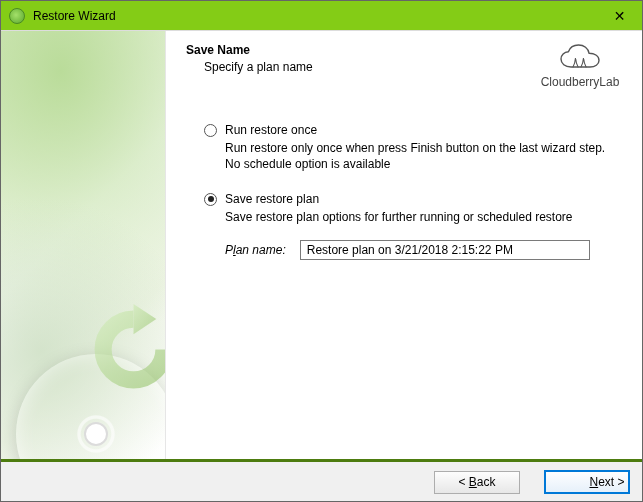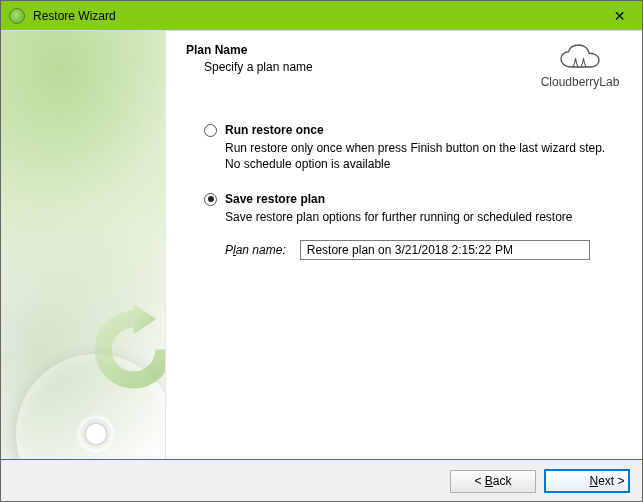--- a/index.html
+++ b/index.html
@@ -97,37 +97,37 @@
     .opt { margin-bottom: 20px; }
     .opt-head { display:flex; align-items:center; gap:8px; }
     .radio {
       appearance:none; width:13px; height:13px; border-radius:50%;
       border:1px solid #555; position:relative; background:#fff;
     }
     .radio:checked::after{
       content:""; position:absolute; left:2.5px; top:2.5px;
       width:6px;height:6px;border-radius:50%; background:#222;
     }
-    .opt-label { font-weight:bold; font-size:12px; }
+    .opt-label { font-weight:normal; font-size:12px; }
     .opt-desc { font-size:12px; color:#000; padding:3px 10px 0 21px; line-height:1.35; }
 
     .plan-row { display:flex; align-items:center; gap:14px; margin: 14px 0 0 21px; }
     .plan-label { font-size:12px;font-style:italic; }
     .plan-label .ul { text-decoration: underline; }
     .plan-input {
       flex:1; max-width:290px;
       border:1px solid #7a7a7a; height:20px;
       padding:0 6px; font-family:inherit; font-size:12px;
     }
 
     .footer {
       height: 43px;
-      border-top: 1px solid #4d7c0f;
+      border-top: 3px solid #4d7c0f;
       display:flex; justify-content:flex-end; align-items:center;
-      padding: 0 12px; gap:8px;
+      padding: 0 12px; gap:24px;
       background:#f0f0f0;
     }
     .btn {
       width:86px; height:23px;
       background: linear-gradient(#fdfdfd,#e7e7e7);
       border:1px solid #adadad;
       font-family:inherit; font-size:12px;
       cursor:pointer;
     }
     .btn .ul { text-decoration: underline; }
@@ -155,21 +155,21 @@
         </linearGradient>
       </defs>
       <path d="M82 50 A32 32 0 1 1 50 18" fill="none" stroke="url(#ag)" stroke-width="18" stroke-linecap="butt"></path>
       <path d="M50 2 L50 34 L74 18 Z" fill="url(#ag)"></path>
     </svg>
   </div>
 
   <div class="content">
     <div class="head-row">
       <div class="head-text">
-        <div class="h-title">Plan Name</div>
+        <div class="h-title">Save Name</div>
         <div class="h-sub">Specify a plan name</div>
       </div>
       <div class="brand">
         <svg width="46" height="30" viewBox="0 0 46 30">
           <path d="M14 24c-6 0-10-3.5-10-8 0-4 3.2-7 7.4-7.3C13 4.3 17 2 21.5 2c5.5 0 9.7 3.4 10.6 8.3 5 .2 9.9 2.4 9.9 7.2 0 4-4 6.5-9 6.5H14z" fill="none" stroke="#555" stroke-width="1.4" stroke-linejoin="round"></path>
           <path d="M16 24c2-3.5 2.5-9 2.5-9s.6 5.5 2.6 9M24 24c2-3.5 2.5-9 2.5-9s.6 5.5 2.6 9" fill="none" stroke="#555" stroke-width="1.1" stroke-linecap="round"></path>
         </svg>
         <div class="brand-name">CloudberryLab</div>
       </div>
     </div>

